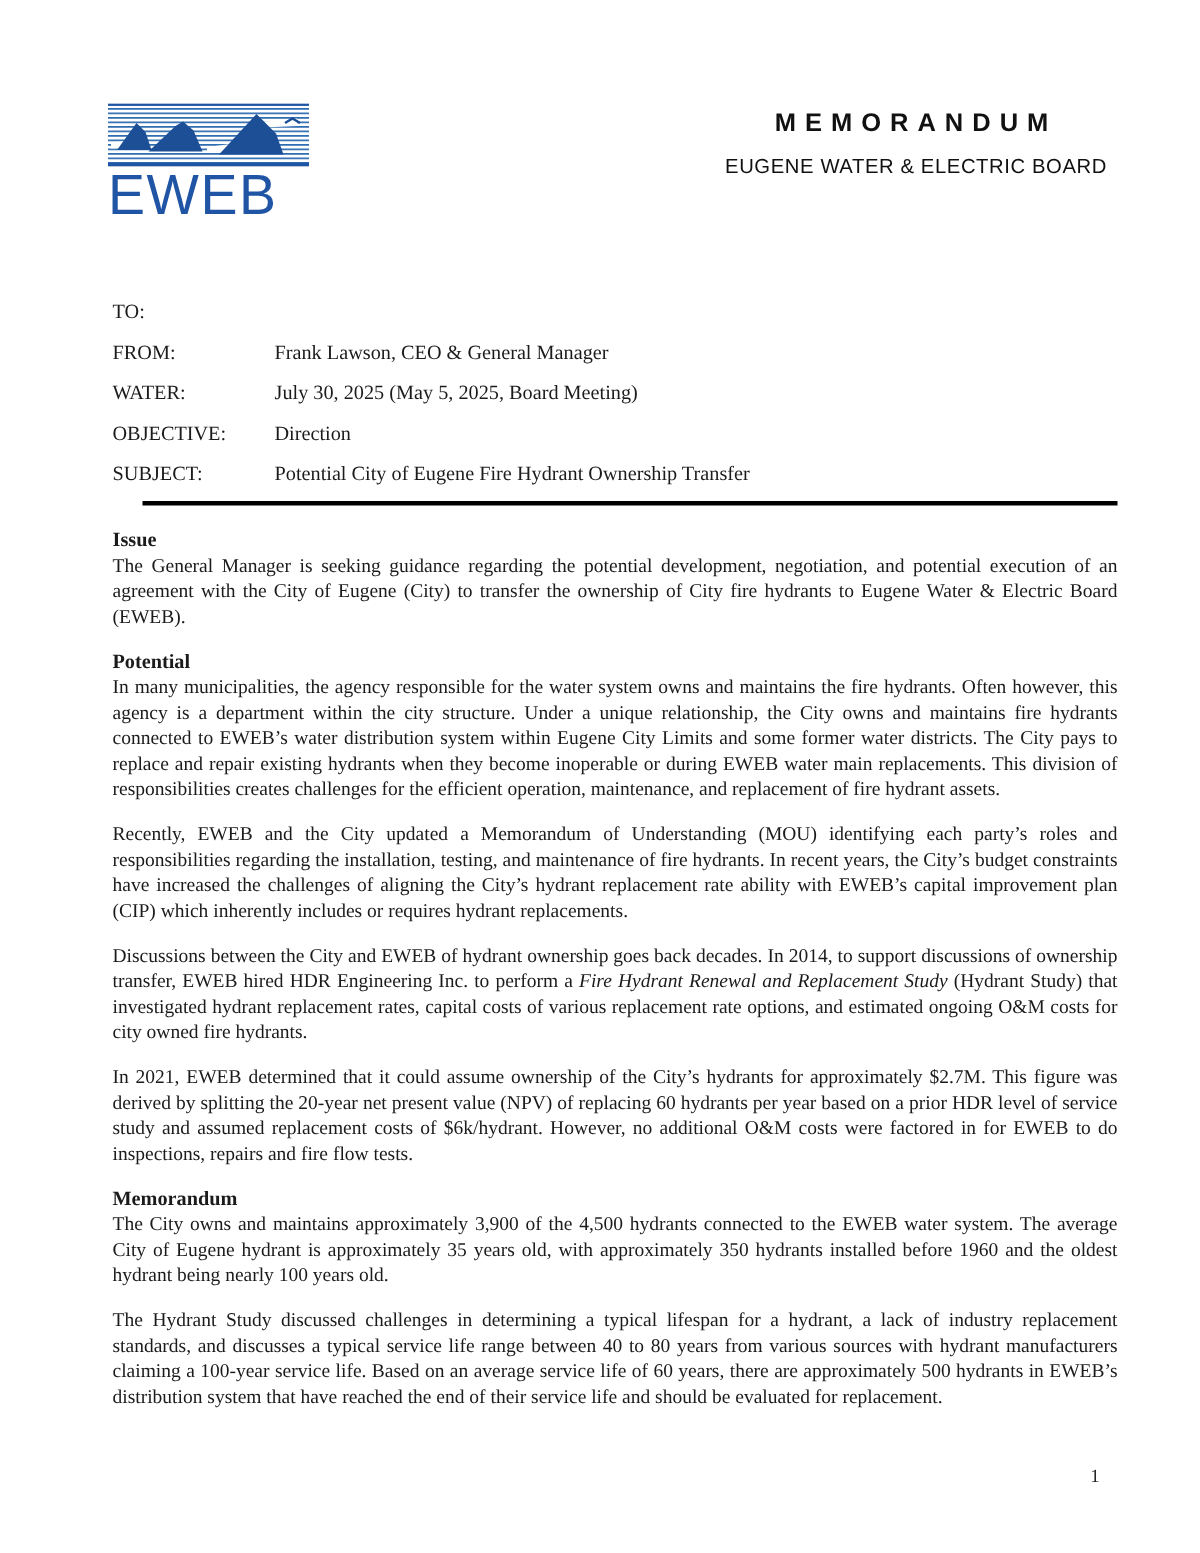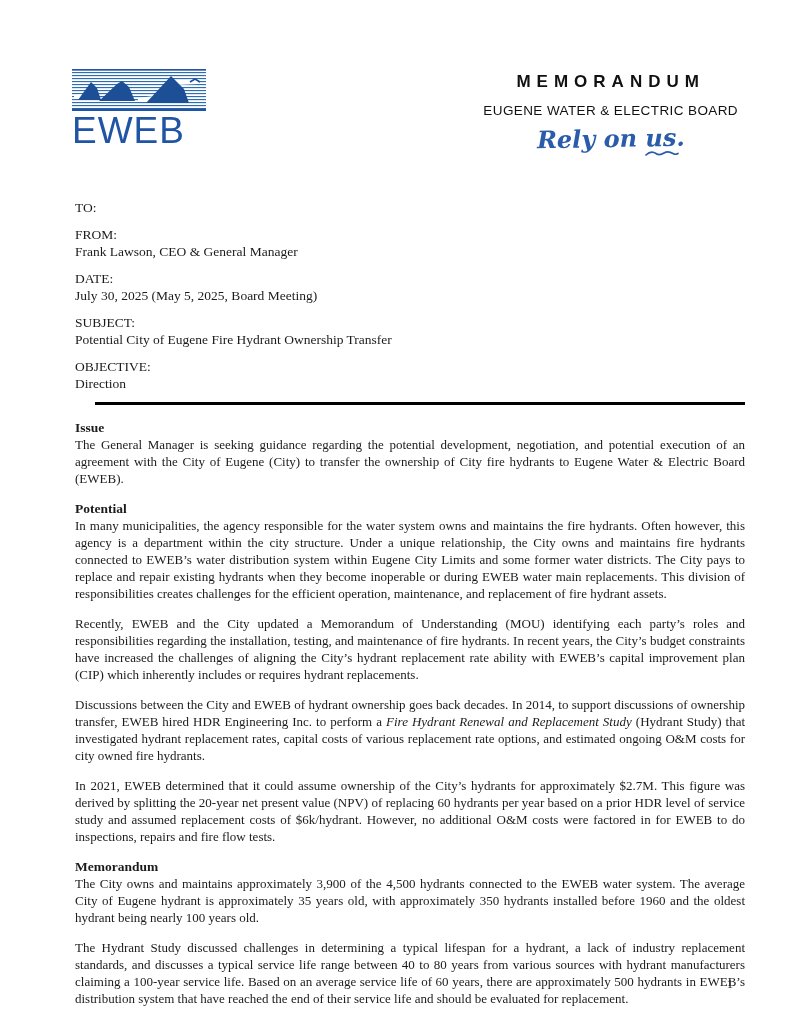--- a/index.html
+++ b/index.html
@@ -56,21 +56,21 @@
     letter-spacing:0px;
     color:#2a5caa;
     white-space:nowrap;
     transform:rotate(-1deg);
     display:inline-block;
   }
   .swash{position:absolute;right:6px;bottom:-4px;width:34px;height:8px;}
 
   
   .content{position:absolute;left:75px;top:199px;width:670px;}
-  .meta-row{display:flex;font-size:13.5px;line-height:17px;margin-bottom:10px;flex-direction:column;}
+  .meta-row{display:flex;font-size:13.5px;line-height:17px;margin-bottom:10px;}
   .meta-label{width:108px;flex:none;}
   .meta-value{flex:1;}
   .rule{height:3px;background:#000;margin:3px 0 0 20px;}
 
   
   .sections{margin-top:14px;}
   .sec-heading{
     font-size:13.5px;font-weight:bold;line-height:17px;margin:0;
   }
   .sec-heading.gap{margin-bottom:0;}
@@ -112,48 +112,42 @@
 
       <rect x="0" y="0" width="134" height="1.6" fill="#1f55a4"></rect>
       <rect x="0" y="39.6" width="134" height="2.4" fill="#1f55a4"></rect>
     </svg>
     <div class="logo-wordmark">EWEB</div>
   </div>
 
   <div class="header-right">
     <div class="memo-title">MEMORANDUM</div>
     <div class="memo-subtitle">EUGENE WATER &amp; ELECTRIC BOARD</div>
-    <div class="tagline-wrap">
-      <span class="tagline">Rely on us.</span>
-      <svg class="swash" viewBox="0 0 34 8" xmlns="http://www.w3.org/2000/svg" aria-hidden="true">
-        <path d="M1 6 Q6 1 11 4.5 Q14.5 7 19 4 Q23 1.5 28 4.5 Q30.5 6 33 4.5" stroke="#2a5caa" stroke-width="1.7" fill="none" stroke-linecap="round"></path>
-      </svg>
-    </div>
   </div>
 
   <div class="content">
     <div>
         <div class="meta-row">
           <span class="meta-label">TO:</span>
         </div>
         <div class="meta-row">
           <span class="meta-label">FROM:</span>
           <span class="meta-value">Frank Lawson, CEO &amp; General Manager</span>
         </div>
         <div class="meta-row">
-          <span class="meta-label">DATE:</span>
+          <span class="meta-label">WATER:</span>
           <span class="meta-value">July 30, 2025 (May 5, 2025, Board Meeting)</span>
+        </div>
+        <div class="meta-row">
+          <span class="meta-label">OBJECTIVE:</span>
+          <span class="meta-value">Direction</span>
         </div>
         <div class="meta-row">
           <span class="meta-label">SUBJECT:</span>
           <span class="meta-value">Potential City of Eugene Fire Hydrant Ownership Transfer</span>
-        </div>
-        <div class="meta-row">
-          <span class="meta-label">OBJECTIVE:</span>
-          <span class="meta-value">Direction</span>
         </div>
       </div>
     <div class="rule"></div>
     <div class="sections">
         <div class="sec-heading gap">Issue</div>
         <p><span>The General Manager is seeking guidance regarding the potential development, negotiation, and potential execution of an agreement with the City of Eugene (City) to transfer the ownership of City fire hydrants to Eugene Water &amp; Electric Board (EWEB).</span></p>
         <div class="sec-heading">Potential</div>
         <p><span>In many municipalities, the agency responsible for the water system owns and maintains the fire hydrants. Often however, this agency is a department within the city structure. Under a unique relationship, the City owns and maintains fire hydrants connected to EWEB’s water distribution system within Eugene City Limits and some former water districts. The City pays to replace and repair existing hydrants when they become inoperable or during EWEB water main replacements. This division of responsibilities creates challenges for the efficient operation, maintenance, and replacement of fire hydrant assets.</span></p>
         <p><span>Recently, EWEB and the City updated a Memorandum of Understanding (MOU) identifying each party’s roles and responsibilities regarding the installation, testing, and maintenance of fire hydrants. In recent years, the City’s budget constraints have increased the challenges of aligning the City’s hydrant replacement rate ability with EWEB’s capital improvement plan (CIP) which inherently includes or requires hydrant replacements.</span></p>
         <p><span>Discussions between the City and EWEB of hydrant ownership goes back decades. In 2014, to support discussions of ownership transfer, EWEB hired HDR Engineering Inc. to perform a </span><i>Fire Hydrant Renewal and Replacement Study</i><span> (Hydrant Study) that investigated hydrant replacement rates, capital costs of various replacement rate options, and estimated ongoing O&amp;M costs for city owned fire hydrants.</span></p>

